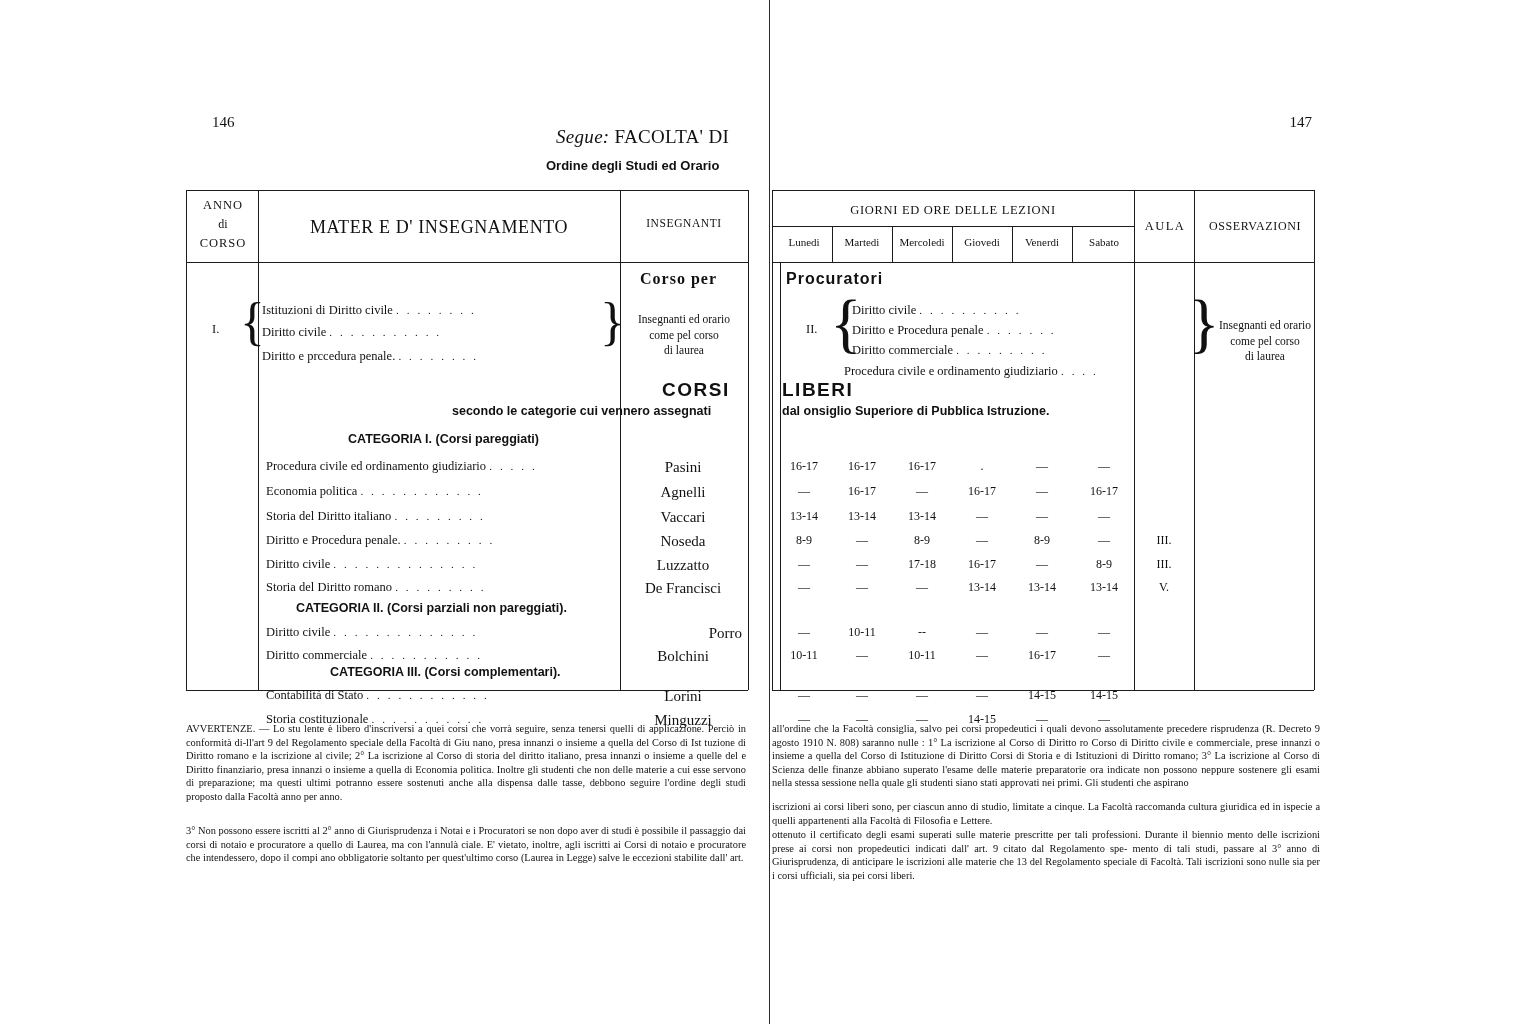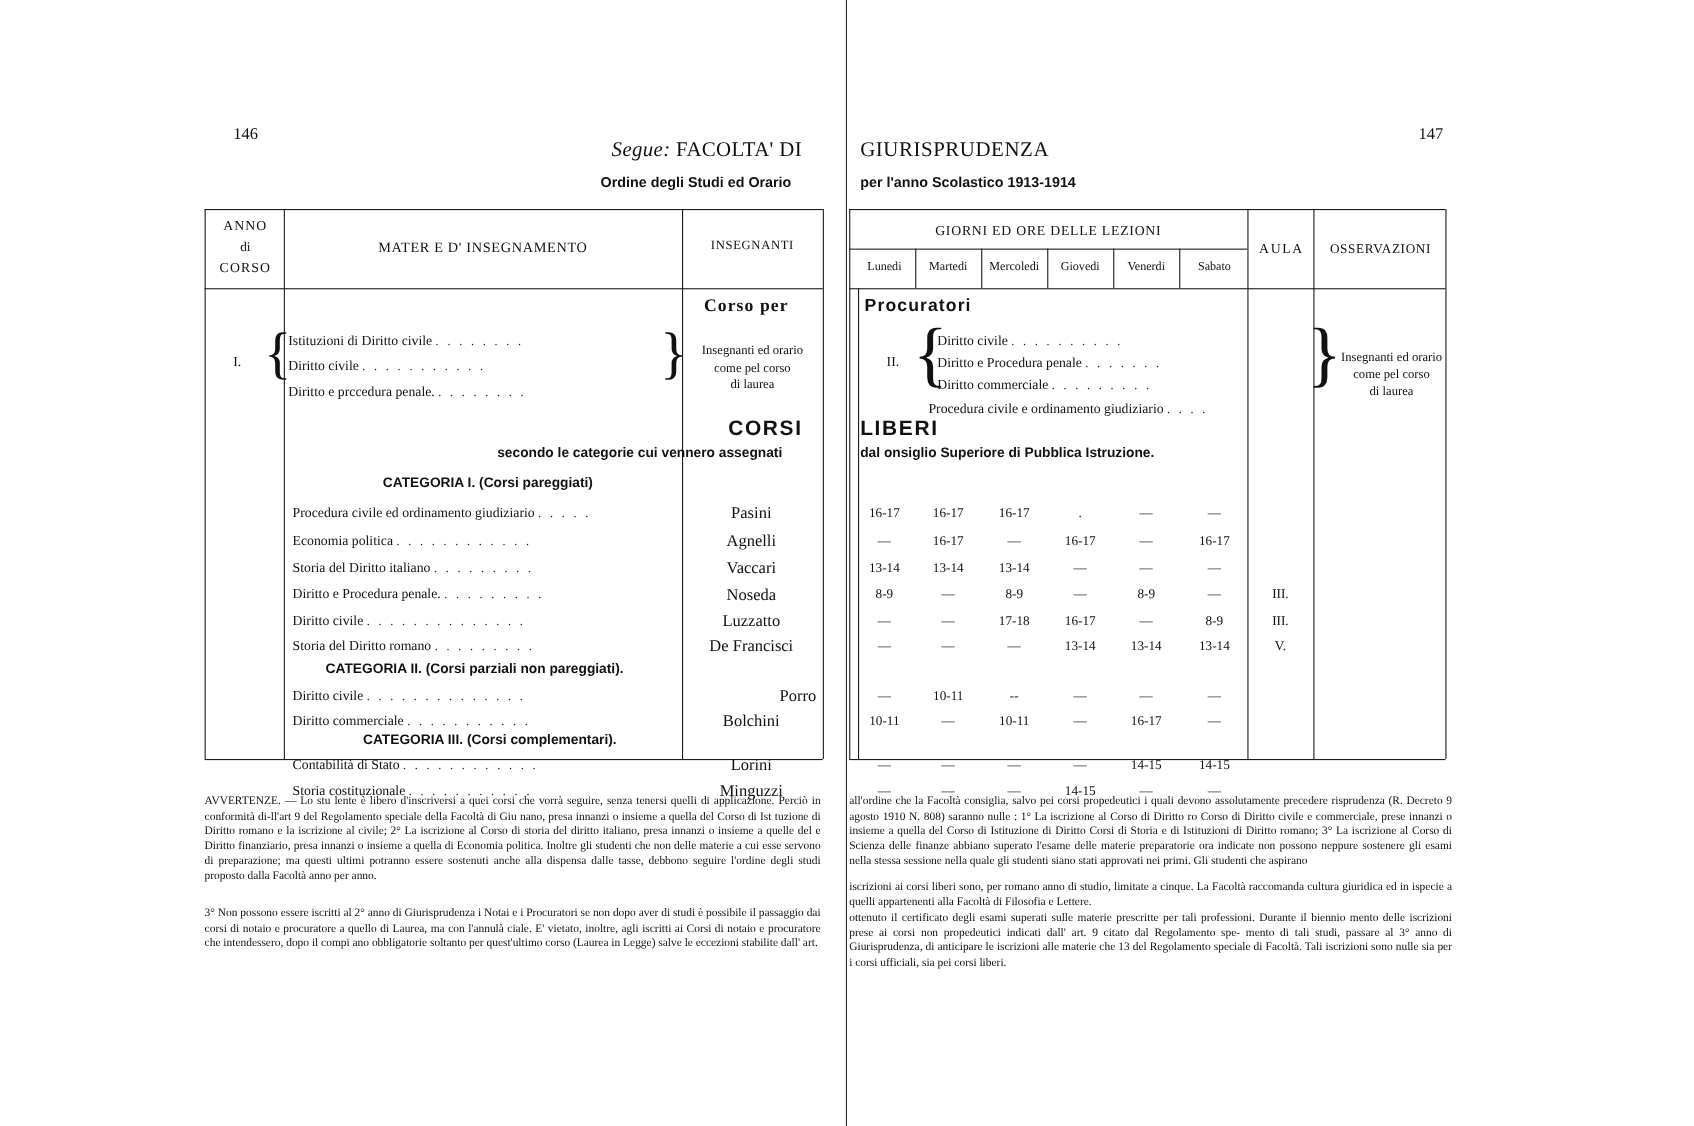--- a/index.html
+++ b/index.html
@@ -67,24 +67,20 @@
   <div class="pno right">147</div>
 
   <div class="hdr-left">
     <div class="l1">
       <i>Segue:</i>
       <span>FACOLTA' DI</span>
     </div>
     <div class="l2">Ordine degli Studi ed Orario</div>
   </div>
 
-  <div class="hdr-right">
-    <div class="l1">GIURISPRUDENZA</div>
-    <div class="l2">per l'anno Scolastico 1913-1914</div>
-  </div>
 
   <div class="rule h" style="left:186px;top:190px;width:562px;"></div>
   <div class="rule h" style="left:186px;top:262px;width:562px;"></div>
   <div class="rule v" style="left:186px;top:190px;height:500px;"></div>
   <div class="rule v" style="left:258px;top:190px;height:500px;"></div>
   <div class="rule v" style="left:620px;top:190px;height:500px;"></div>
   <div class="rule v" style="left:748px;top:190px;height:500px;"></div>
   <div class="rule h" style="left:186px;top:690px;width:562px;"></div>
 
   <div class="rule h" style="left:772px;top:190px;width:542px;"></div>
@@ -98,21 +94,21 @@
   <div class="rule v" style="left:1012px;top:226px;height:36px;"></div>
   <div class="rule v" style="left:1072px;top:226px;height:36px;"></div>
   <div class="rule v" style="left:1134px;top:190px;height:500px;"></div>
   <div class="rule v" style="left:1194px;top:190px;height:500px;"></div>
   <div class="rule v" style="left:1314px;top:190px;height:500px;"></div>
   <div class="rule h" style="left:772px;top:690px;width:542px;"></div>
 
   <div class="thcell" style="left:190px;top:198px;width:66px;font-size:12.5px;letter-spacing:1px;">ANNO</div>
   <div class="thcell" style="left:190px;top:217px;width:66px;font-size:12px;">di</div>
   <div class="thcell" style="left:190px;top:236px;width:66px;font-size:12.5px;letter-spacing:1px;">CORSO</div>
-  <div class="thcell" style="left:258px;top:217px;width:362px;font-size:13px;letter-spacing:.6px;">MATER E D' INSEGNAMENTO</div>
+  <div class="thcell" style="left:258px;top:217px;width:362px;font-size:18px;letter-spacing:.6px;">MATER E D' INSEGNAMENTO</div>
   <div class="thcell" style="left:620px;top:217px;width:128px;font-size:11.5px;letter-spacing:.6px;">INSEGNANTI</div>
 
   <div class="thcell" style="left:772px;top:203px;width:362px;font-size:12.5px;letter-spacing:.7px;">GIORNI ED ORE DELLE LEZIONI</div>
 
   <div class="thcell" style="left:776px;top:236px;width:56px;font-size:11px;">Lunedi</div>
   <div class="thcell" style="left:834px;top:236px;width:56px;font-size:11px;">Martedi</div>
   <div class="thcell" style="left:894px;top:236px;width:56px;font-size:11px;">Mercoledi</div>
   <div class="thcell" style="left:954px;top:236px;width:56px;font-size:11px;">Giovedi</div>
   <div class="thcell" style="left:1014px;top:236px;width:56px;font-size:11px;">Venerdi</div>
   <div class="thcell" style="left:1076px;top:236px;width:56px;font-size:11px;">Sabato</div>
@@ -321,16 +317,16 @@
   <div class="hourcell" style="left:894px;top:712px;">—</div>
   <div class="hourcell" style="left:954px;top:712px;">14-15</div>
   <div class="hourcell" style="left:1014px;top:712px;">—</div>
   <div class="hourcell" style="left:1076px;top:712px;">—</div>
   <div class="hourcell" style="left:1136px;top:712px;"></div>
 
   <div class="fine" style="left:186px;top:722px;width:560px;">AVVERTENZE. — Lo stu lente è libero d'inscriversi a quei corsi che vorrà seguire, senza tenersi quelli di applicazione. Perciò in conformità di-ll'art  9  del Regolamento speciale della Facoltà di Giu nano, presa innanzi o insieme a quella del Corso di  Ist tuzione di Diritto romano e la iscrizione al civile; 2° La iscrizione al Corso di storia del diritto italiano, presa innanzi o insieme a quelle del e Diritto finanziario, presa innanzi o insieme a quella di Economia politica. Inoltre gli studenti che non delle materie a cui esse servono di  preparazione; ma questi ultimi potranno essere sostenuti anche alla dispensa dalle tasse, debbono seguire l'ordine degli studi proposto dalla Facoltà anno per anno.</div>
   <div class="fine ind" style="left:186px;top:824px;width:560px;">3° Non possono essere iscritti al 2° anno di Giurisprudenza i Notai e i Procuratori se non dopo aver di studi è possibile il passaggio dai corsi di notaio e procuratore a quello di Laurea, ma con l'annulà ciale. E' vietato, inoltre, agli  iscritti ai Corsi di notaio e procuratore che intendessero, dopo il compi ano obbligatorie soltanto per quest'ultimo corso (Laurea in Legge) salve le eccezioni stabilite dall' art.</div>
 
   <div class="fine" style="left:772px;top:722px;width:548px;">all'ordine che la Facoltà consiglia, salvo pei corsi propedeutici i quali devono assolutamente precedere risprudenza (R. Decreto 9 agosto 1910 N. 808) saranno nulle : 1° La iscrizione al Corso di Diritto ro Corso di Diritto civile e commerciale, prese innanzi o insieme a quella del Corso di Istituzione di Diritto Corsi di Storia e di  Istituzioni di Diritto romano;  3° La iscrizione al Corso di Scienza delle finanze abbiano superato l'esame delle materie preparatorie ora indicate non possono neppure sostenere gli esami nella stessa sessione nella quale gli studenti siano stati approvati nei primi. Gli studenti che aspirano</div>
-  <div class="fine" style="left:772px;top:800px;width:548px;">iscrizioni ai corsi liberi sono, per romano anno di studio, limitate a cinque.  La Facoltà raccomanda cultura giuridica ed in ispecie a quelli appartenenti alla Facoltà di Filosofia e Lettere.</div>
+  <div class="fine" style="left:772px;top:800px;width:548px;">iscrizioni ai corsi liberi sono, per ciascun anno di studio, limitate a cinque.  La Facoltà raccomanda cultura giuridica ed in ispecie a quelli appartenenti alla Facoltà di Filosofia e Lettere.</div>
   <div class="fine" style="left:772px;top:828px;width:548px;">ottenuto il certificato degli esami superati sulle materie prescritte per tali professioni. Durante il biennio mento delle iscrizioni prese ai corsi non propedeutici indicati dall' art. 9 citato dal Regolamento spe- mento di tali studi, passare al 3° anno di Giurisprudenza, di anticipare le iscrizioni alle materie  che 13 del Regolamento speciale di Facoltà. Tali iscrizioni sono nulle sia per i corsi ufficiali, sia pei corsi liberi.</div>
 
 </div>
 
 </body></html>

